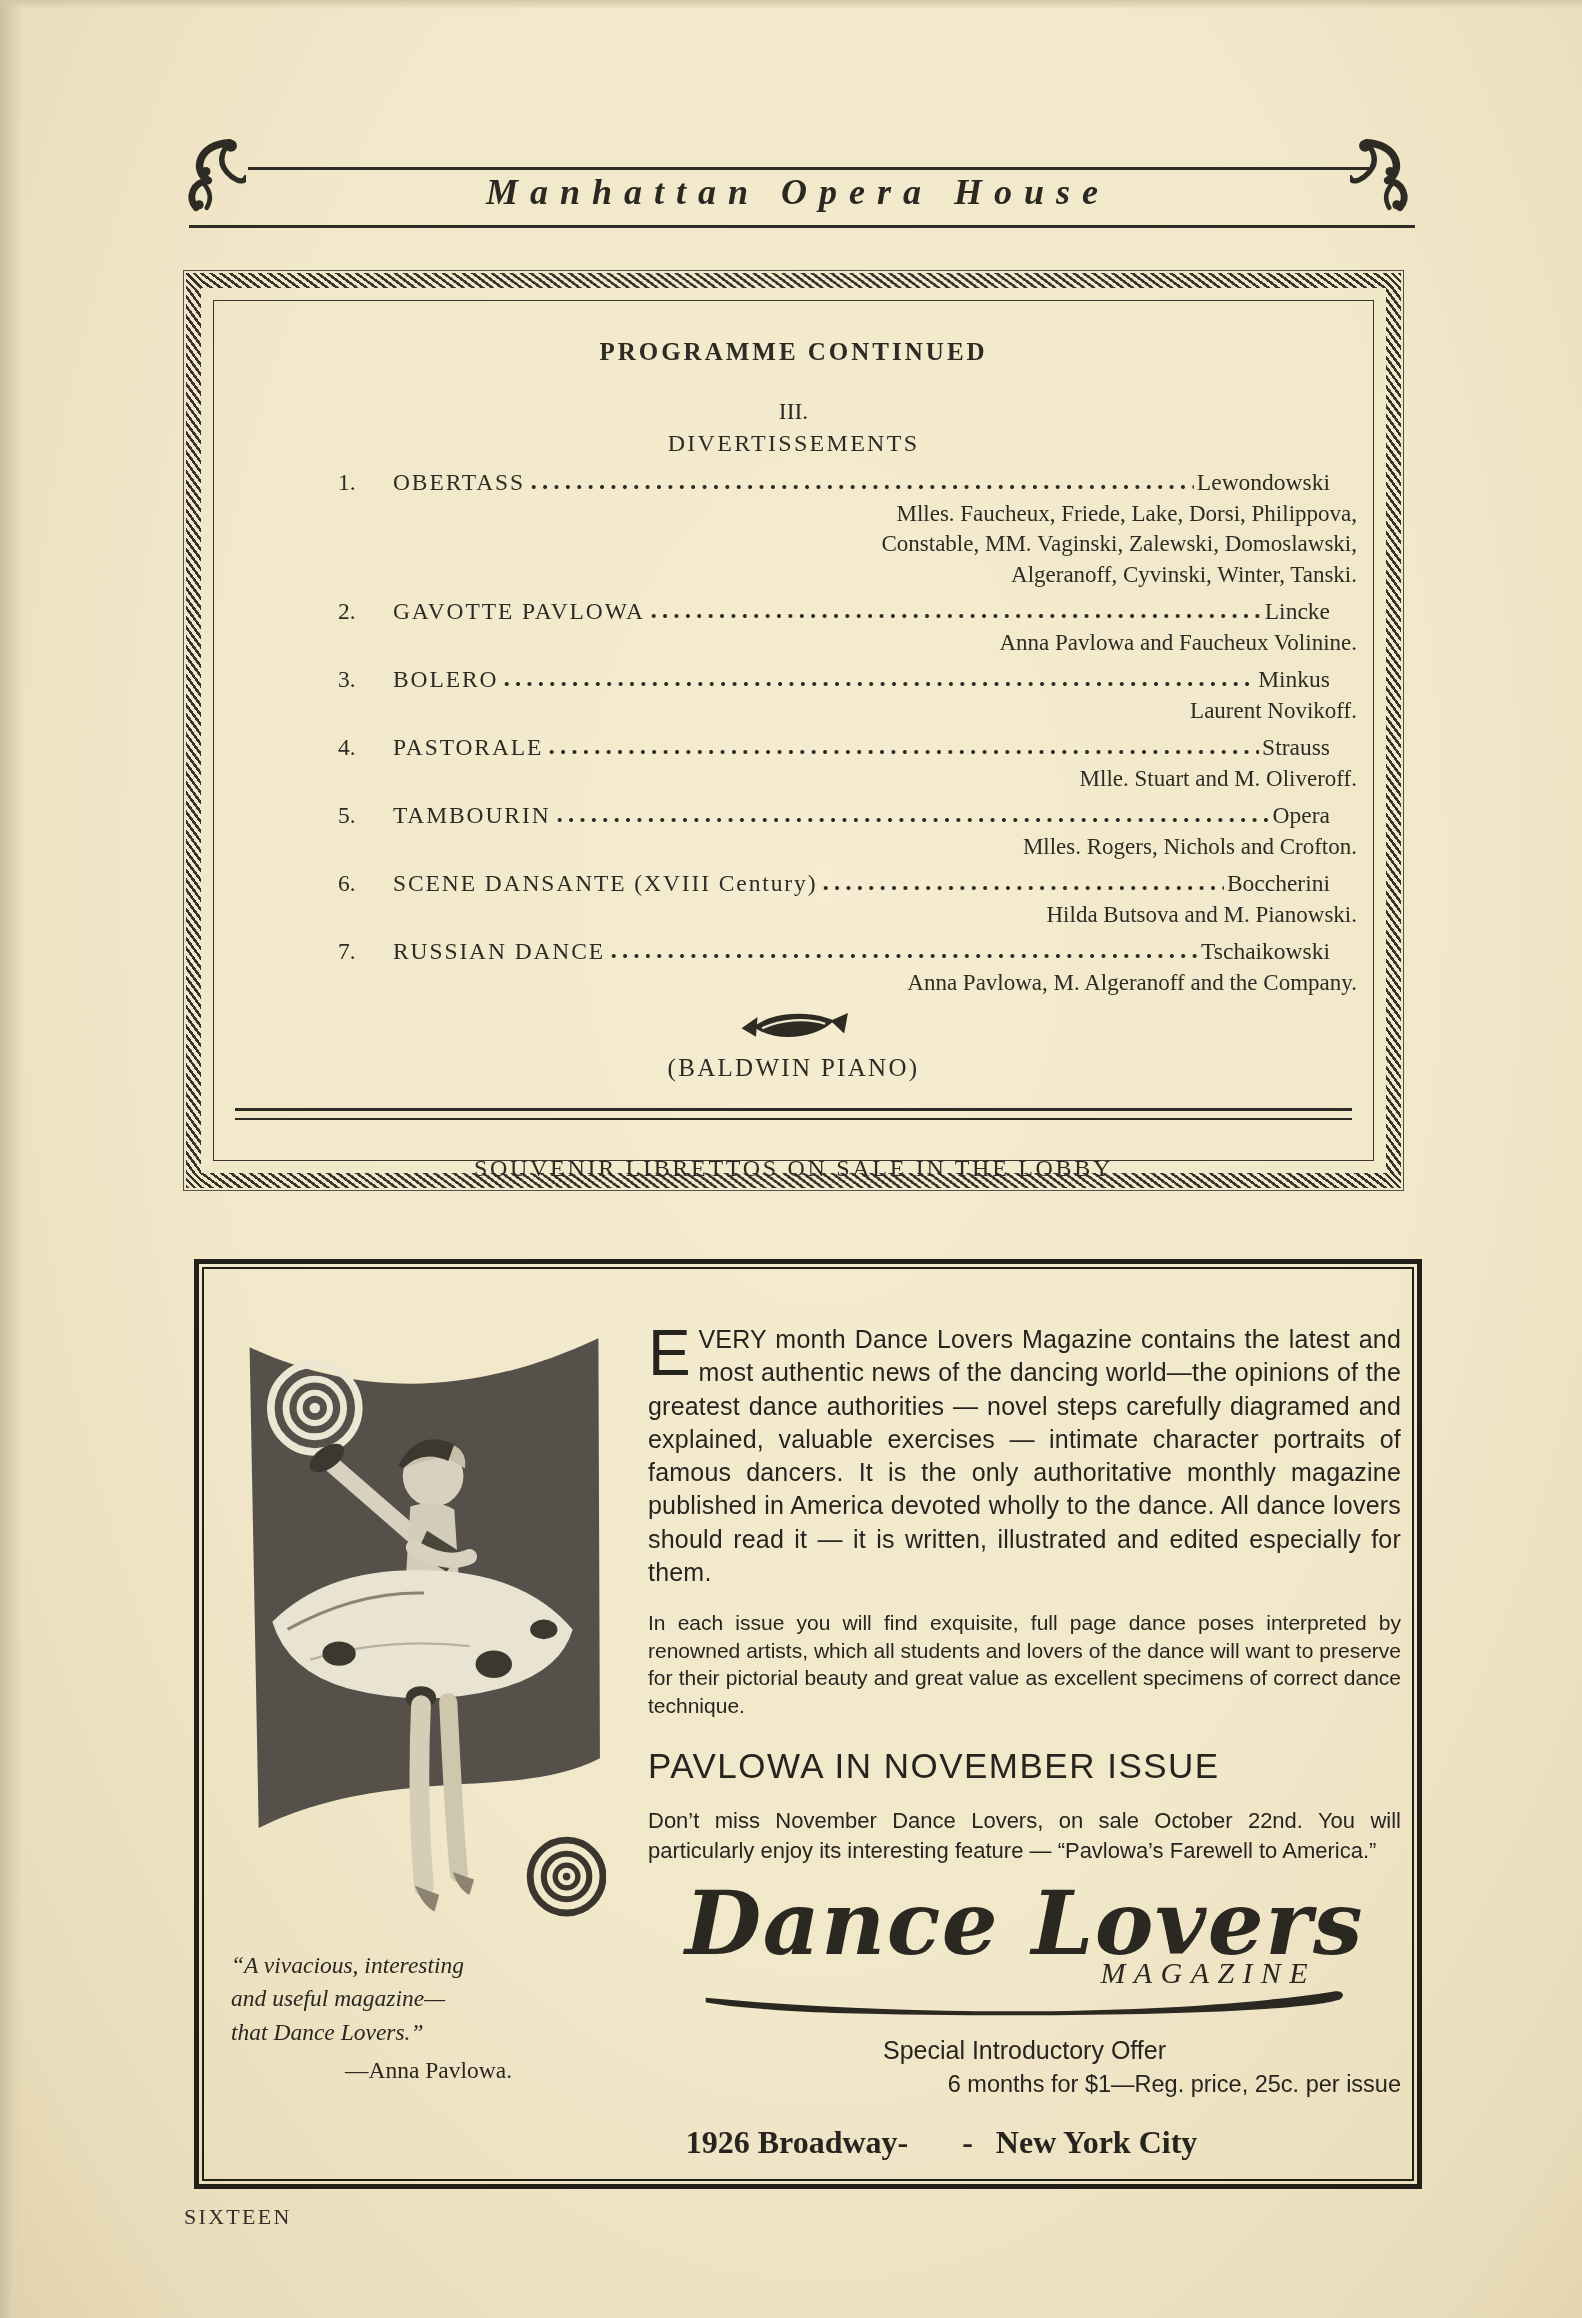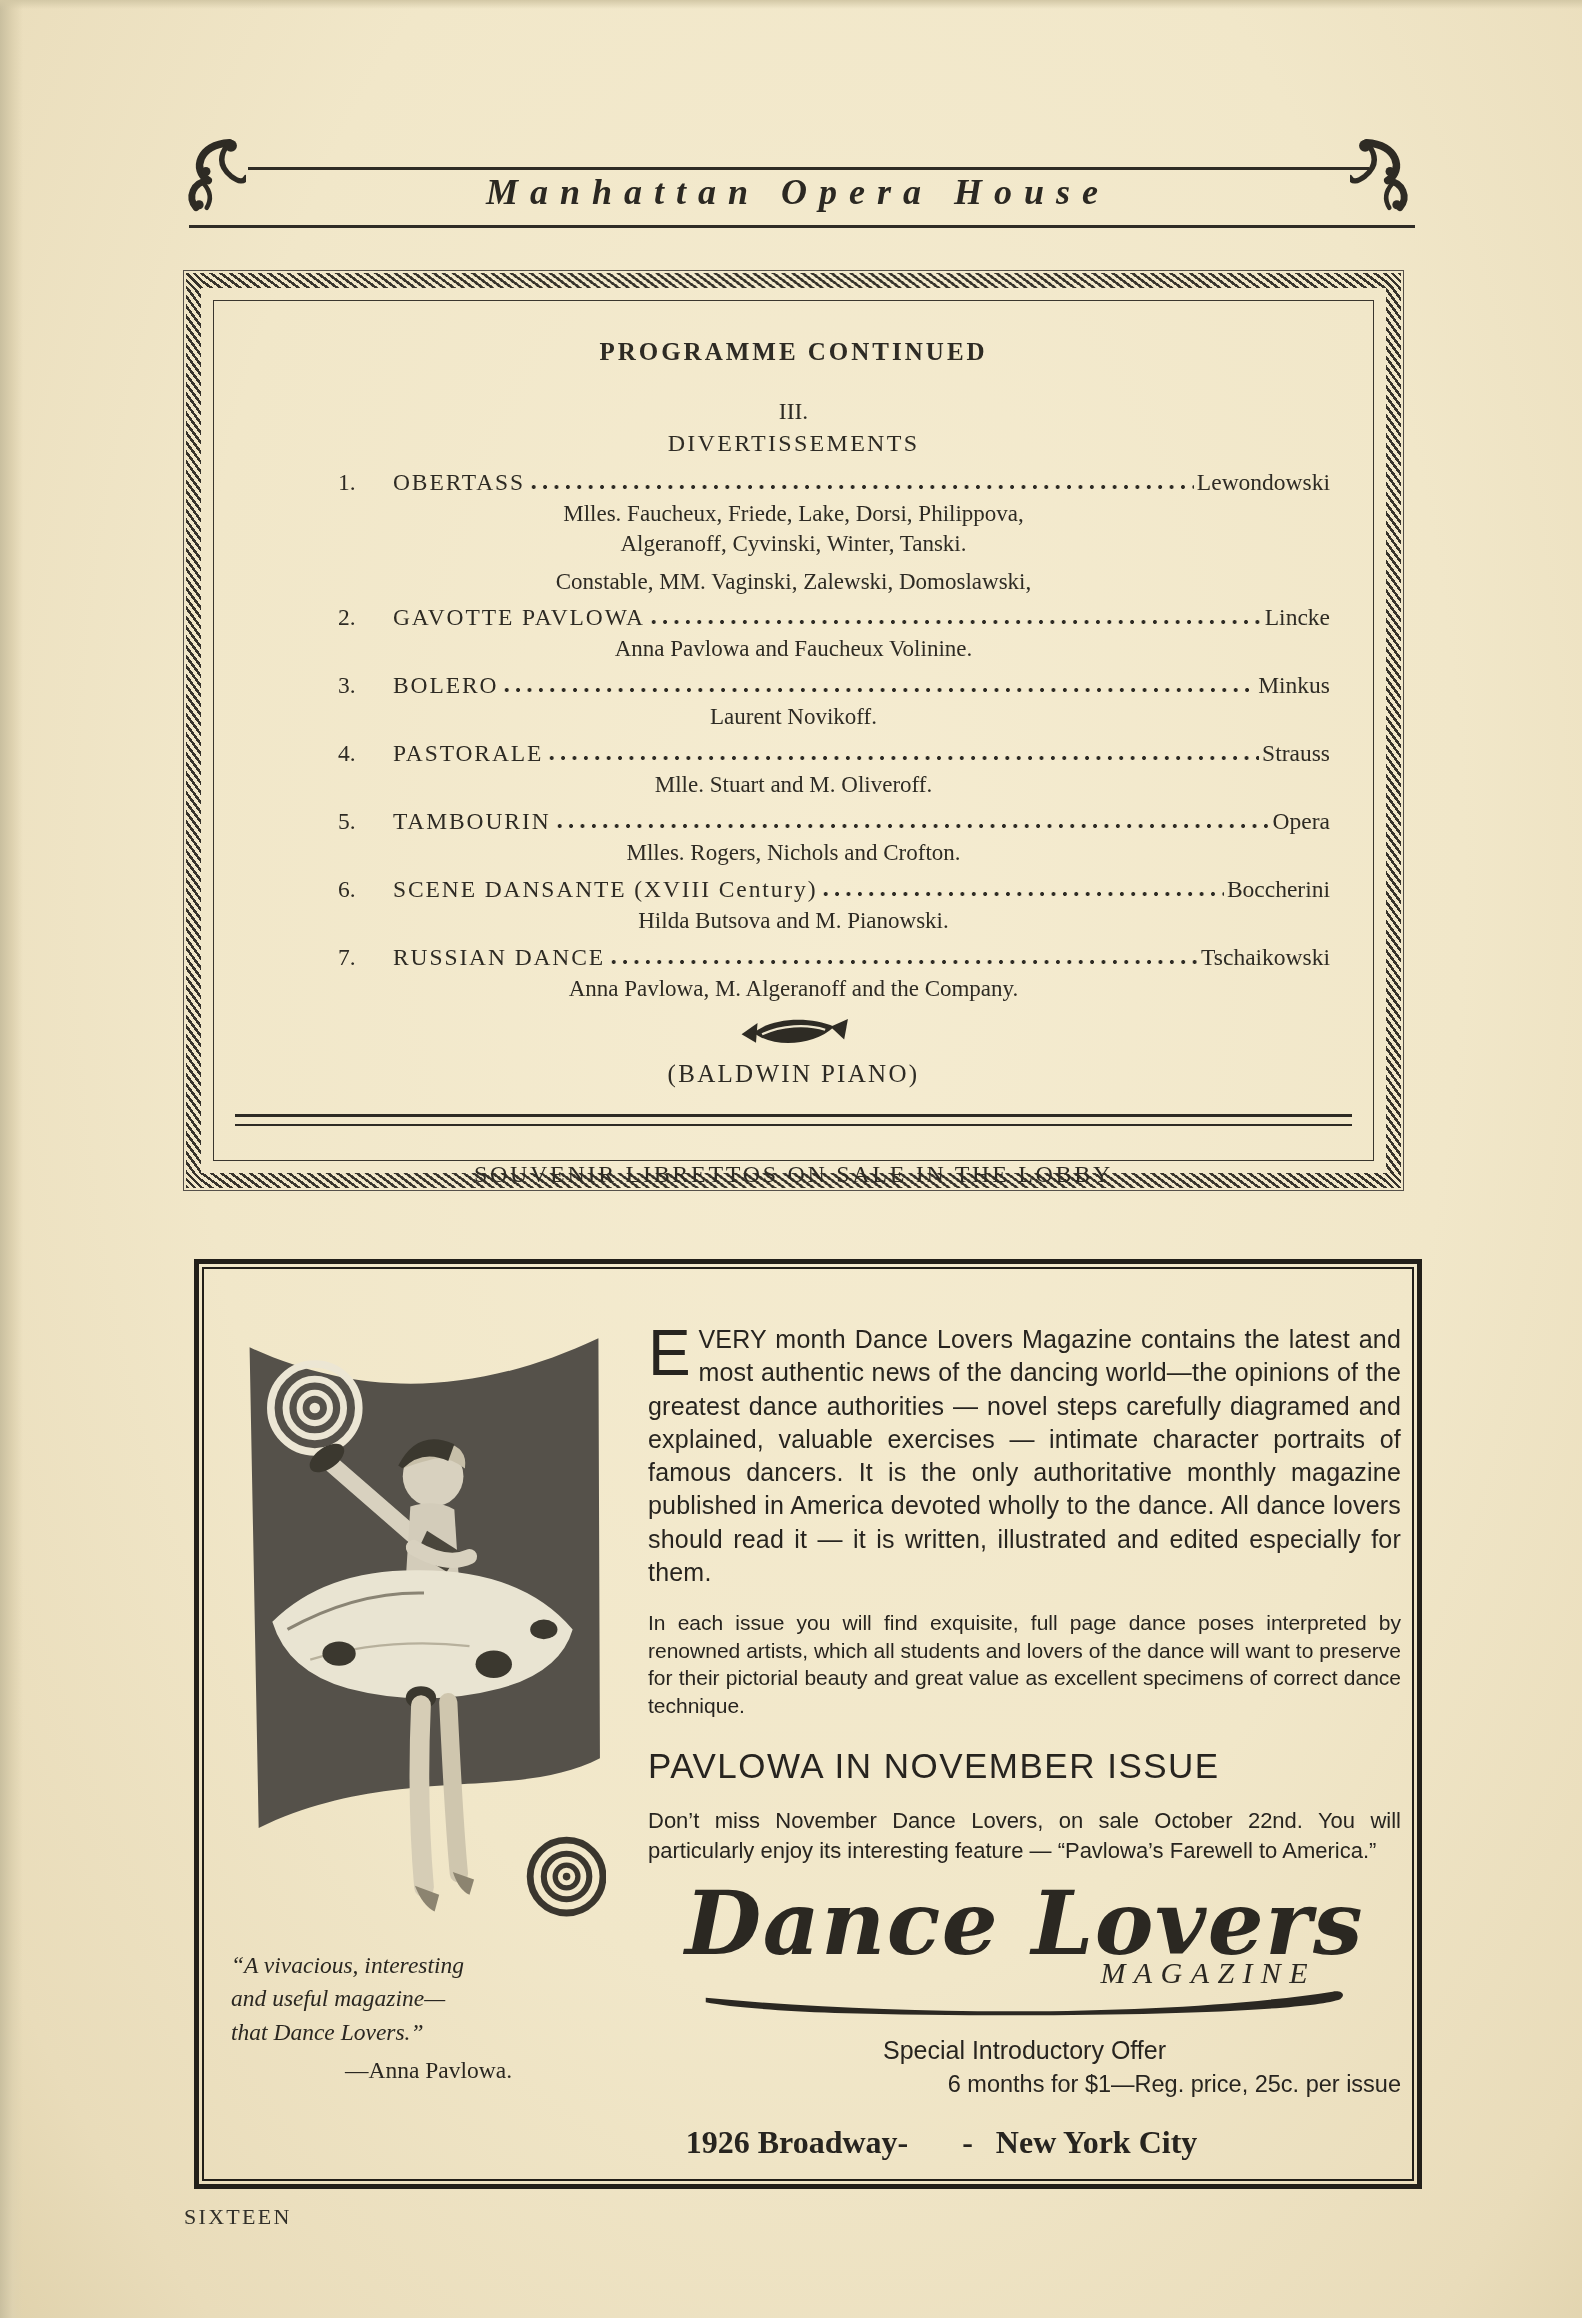--- a/index.html
+++ b/index.html
@@ -34,21 +34,21 @@
   .prog-heading{font-size:25px;font-weight:bold;letter-spacing:3px;margin-bottom:32px;}
   .prog-roman{font-size:23.5px;margin-bottom:4.6px;}
   .prog-section{font-size:24px;letter-spacing:2.3px;margin-bottom:12px;}
   .prow{display:flex;align-items:baseline;margin:7.6px 27px 3px 108px;font-size:23.5px;}
   .pnum{width:43px;text-align:left;flex:0 0 auto;}
   .ptitle{letter-spacing:1.9px;flex:0 0 auto;margin-left:12px;}
   .pdots{flex:1 1 auto;height:20px;margin:0 3px;
     background-image:radial-gradient(circle,#2e2b24 1.8px,rgba(46,43,36,0) 2.2px);
     background-size:11.4px 6px;background-position:0 bottom;background-repeat:repeat-x;}
   .pcomp{flex:0 0 auto;}
-  .pperf{font-size:23px;line-height:29px;margin-bottom:9px;}
+  .pperf{font-size:23px;line-height:29px;margin-bottom:9px;text-align:right;}
   .orn-ribbon{margin:13.7px auto 10.6px auto;display:block;}
   .baldwin{font-size:25px;letter-spacing:2.3px;margin-top:12px;}
   .dbl-rule{margin:26px 4.6px 0 4.6px;height:6.8px;border-top:3px solid #2e2b24;border-bottom:2.3px solid #2e2b24;}
   .souvenir{font-size:24px;letter-spacing:2.7px;margin-top:35px;}
 
   
   .ad{position:absolute;left:194px;top:1259px;width:1218px;height:920px;border:5.3px solid #221f19;background:transparent;}
   .ad-inner-line{position:absolute;inset:3px;border:2.3px solid #221f19;pointer-events:none;}
   .photo{position:absolute;left:43px;top:39px;width:364px;height:630px;}
   .adcol{position:absolute;left:449px;top:59px;width:753px;font-family:"Liberation Sans",sans-serif;color:#27241f;}
@@ -122,22 +122,22 @@
       <div class="prog-roman">III.</div>
       <div class="prog-section">DIVERTISSEMENTS</div>
 
       <div class="prow">
         <span class="pnum">1.</span>
         <span class="ptitle">OBERTASS</span>
         <span class="pdots"></span>
         <span class="pcomp">Lewondowski</span>
       </div>
       <div class="pperf" style="margin-bottom:1.5px">Mlles. Faucheux, Friede, Lake, Dorsi, Philippova,</div>
+      <div class="pperf" style="margin-bottom:1.5px">Constable, MM. Vaginski, Zalewski, Domoslawski,</div>
       <div class="pperf">Algeranoff, Cyvinski, Winter, Tanski.</div>
-      <div class="pperf" style="margin-bottom:1.5px">Constable, MM. Vaginski, Zalewski, Domoslawski,</div>
 
       <div class="prow">
         <span class="pnum">2.</span>
         <span class="ptitle">GAVOTTE PAVLOWA</span>
         <span class="pdots"></span>
         <span class="pcomp">Lincke</span>
       </div>
       <div class="pperf">Anna Pavlowa and Faucheux Volinine.</div>
 
       <div class="prow">

